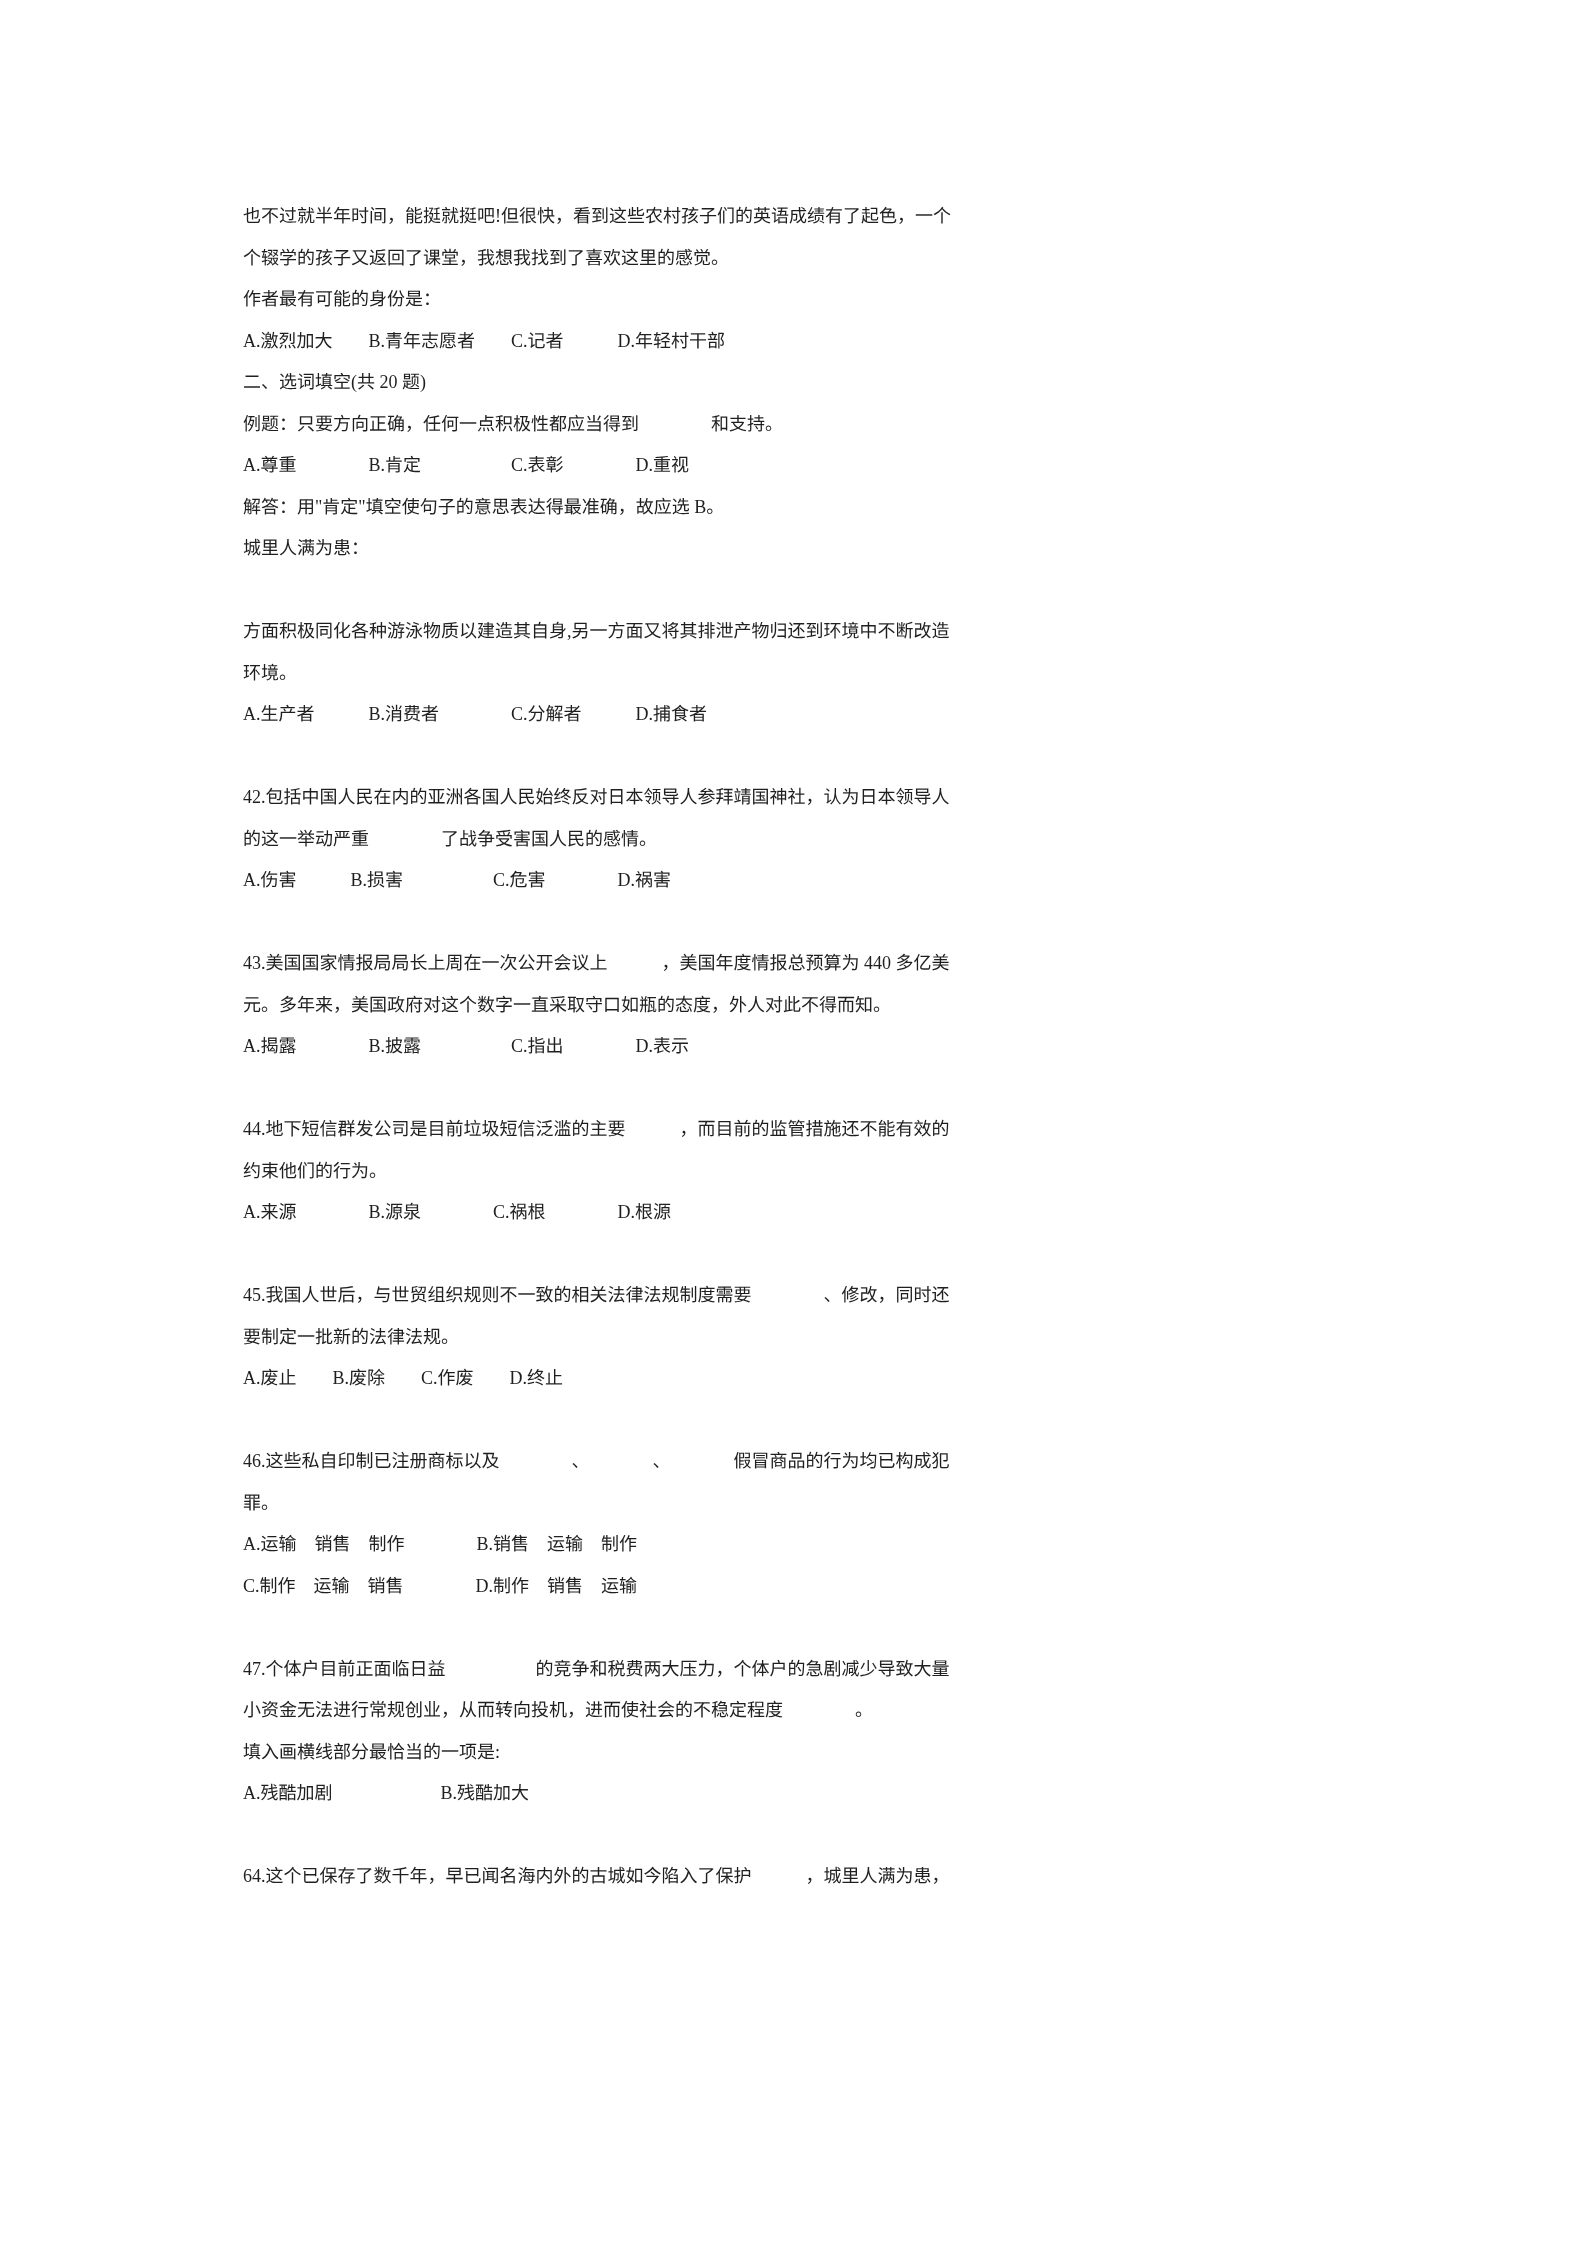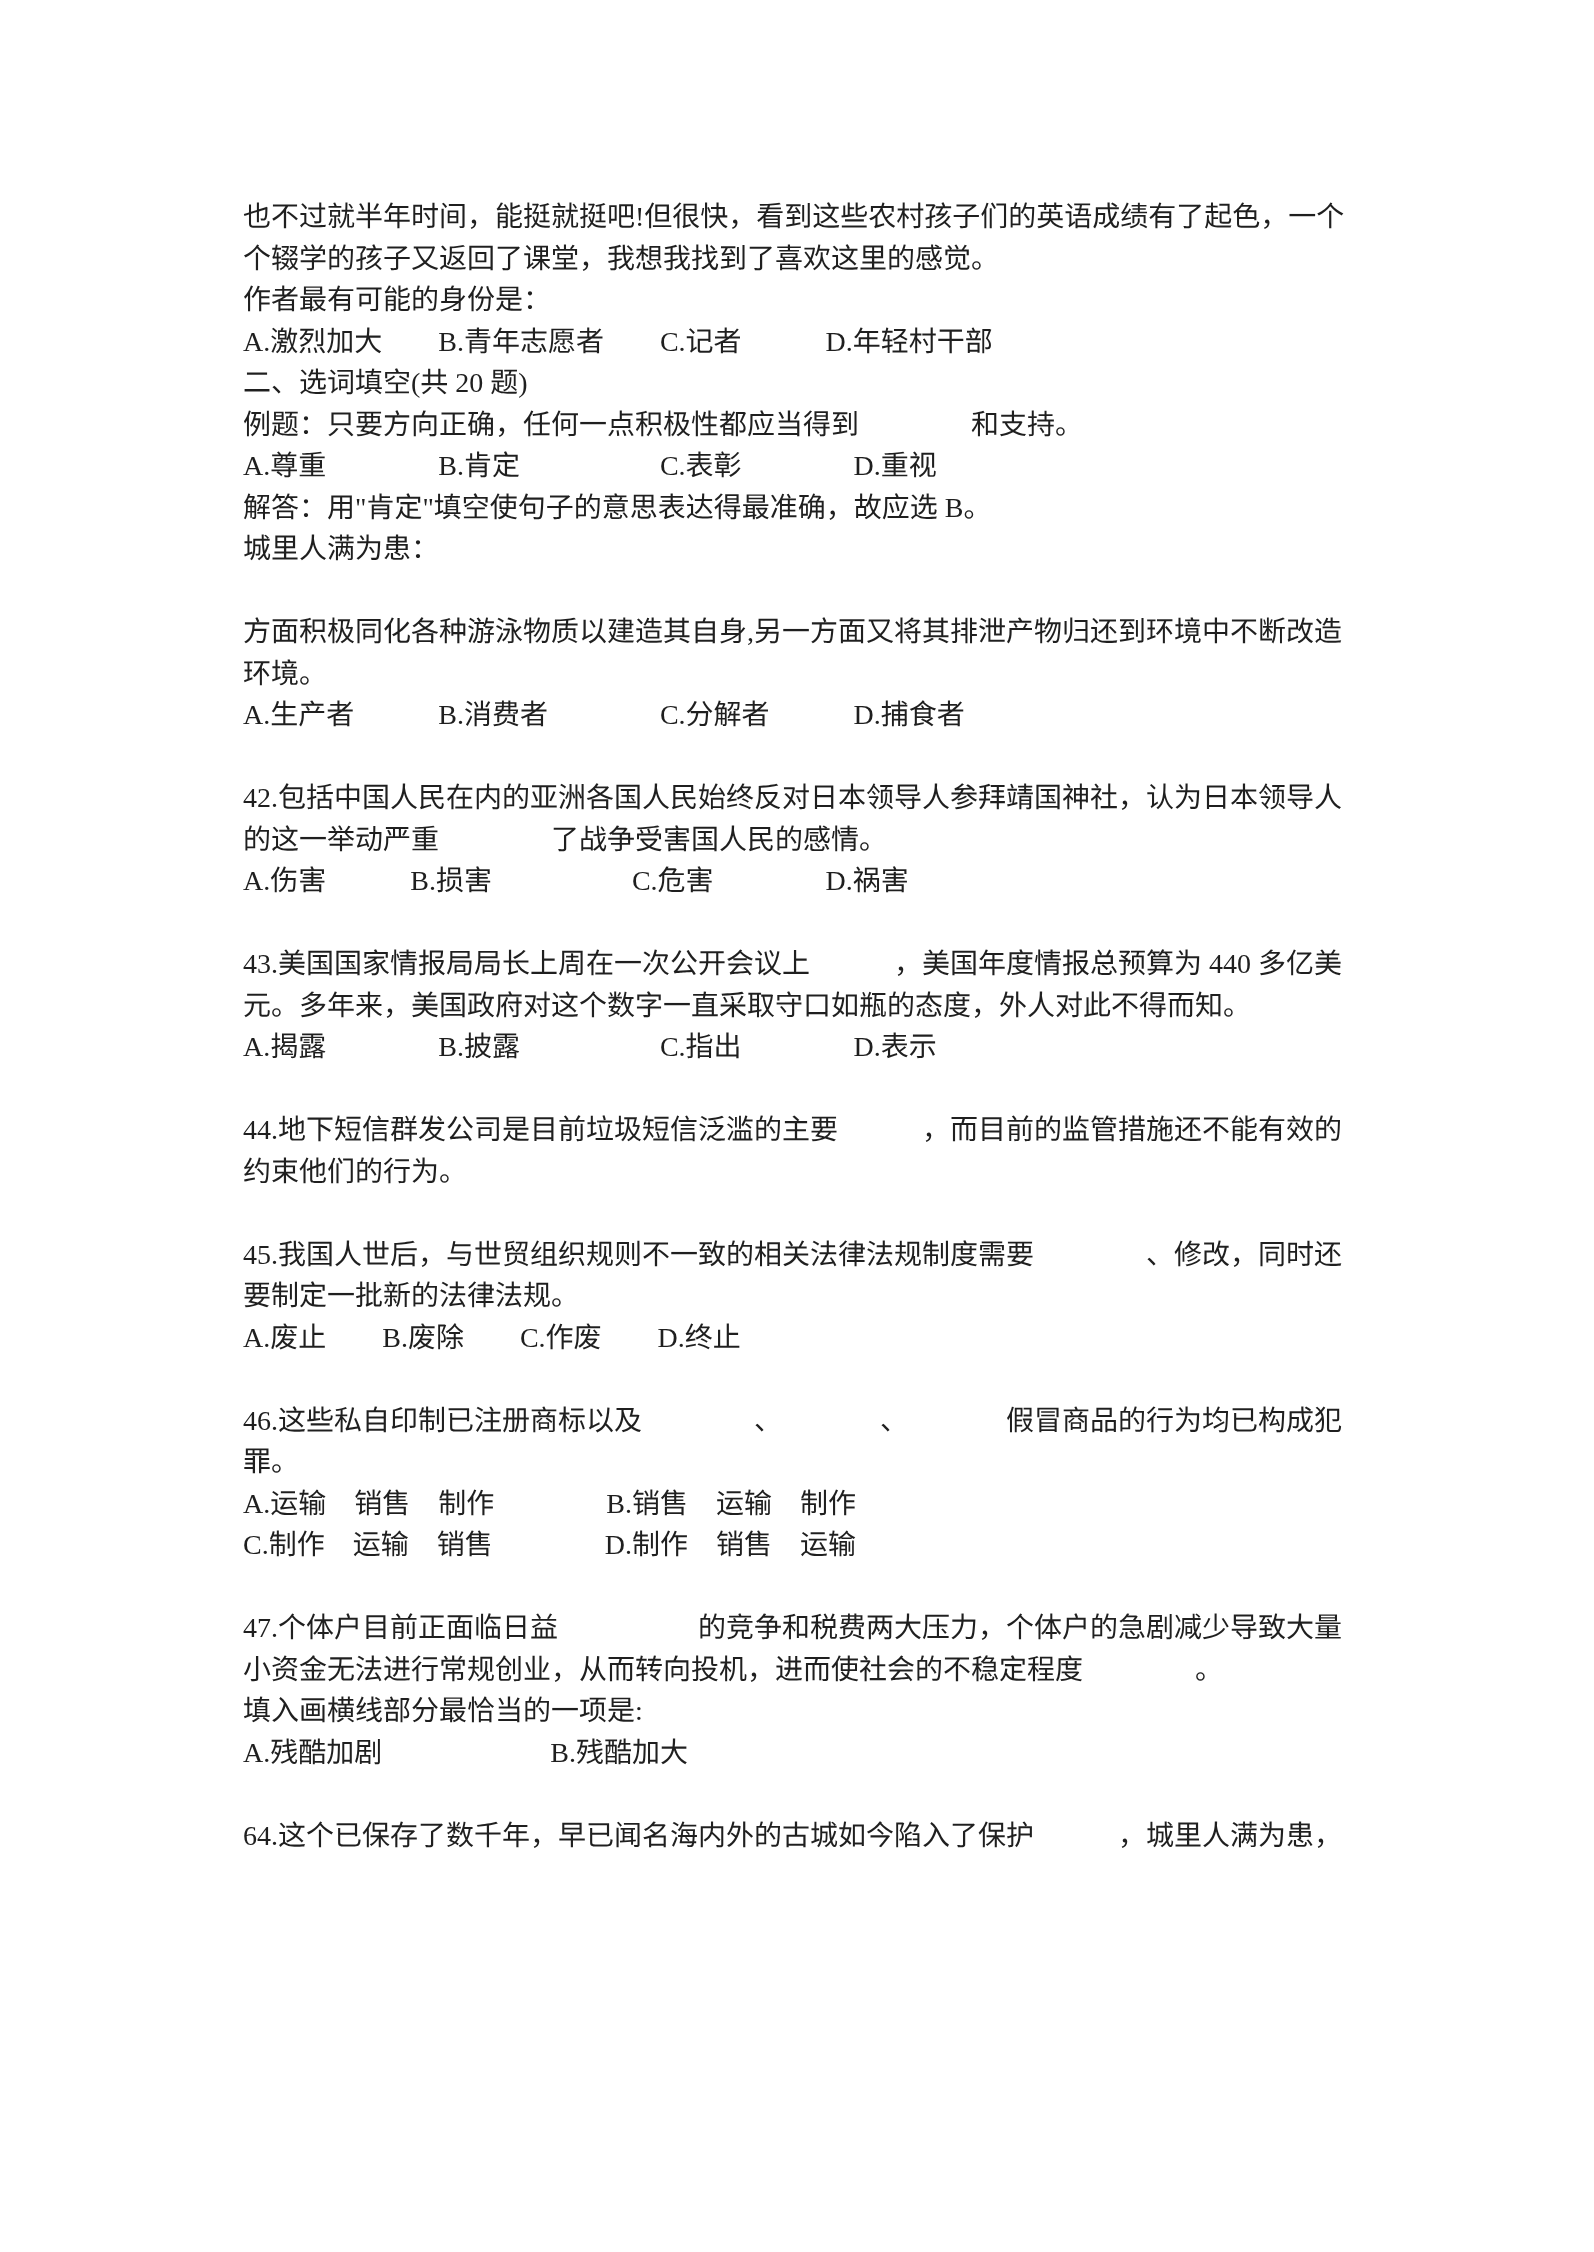--- a/index.html
+++ b/index.html
@@ -13,21 +13,21 @@
     height: 2252px;
     background: #ffffff;
     overflow: hidden;
   }
   .doc {
     position: absolute;
     left: 243px;
     top: 196px;
     width: 1140px;
     font-family: "Liberation Serif", "DejaVu Serif", serif;
-    font-size: 28px;
+    font-size: 18px;
     line-height: 41.5px;
     color: #1f1f1f;
   }
   .line {
     white-space: pre;
     height: 41.5px;
     overflow: visible;
   }
   .blank {
     height: 41.5px;
@@ -72,20 +72,21 @@
       <div class="line">43.美国国家情报局局长上周在一次公开会议上　　　，美国年度情报总预算为 440 多亿美</div>
       <div class="line">元。多年来，美国政府对这个数字一直采取守口如瓶的态度，外人对此不得而知。</div>
       <div class="line">A.揭露　　　　B.披露　　　　　C.指出　　　　D.表示</div>
     </div>
 
     <div class="blank"></div>
 
     <div>
       <div class="line">44.地下短信群发公司是目前垃圾短信泛滥的主要　　　，而目前的监管措施还不能有效的</div>
       <div class="line">约束他们的行为。</div>
+      <div class="line">A.来源　　　　B.源泉　　　　C.祸根　　　　D.根源</div>
     </div>
 
     <div class="blank"></div>
 
     <div>
       <div class="line">45.我国人世后，与世贸组织规则不一致的相关法律法规制度需要　　　　、修改，同时还</div>
       <div class="line">要制定一批新的法律法规。</div>
       <div class="line">A.废止　　B.废除　　C.作废　　D.终止</div>
     </div>
 

